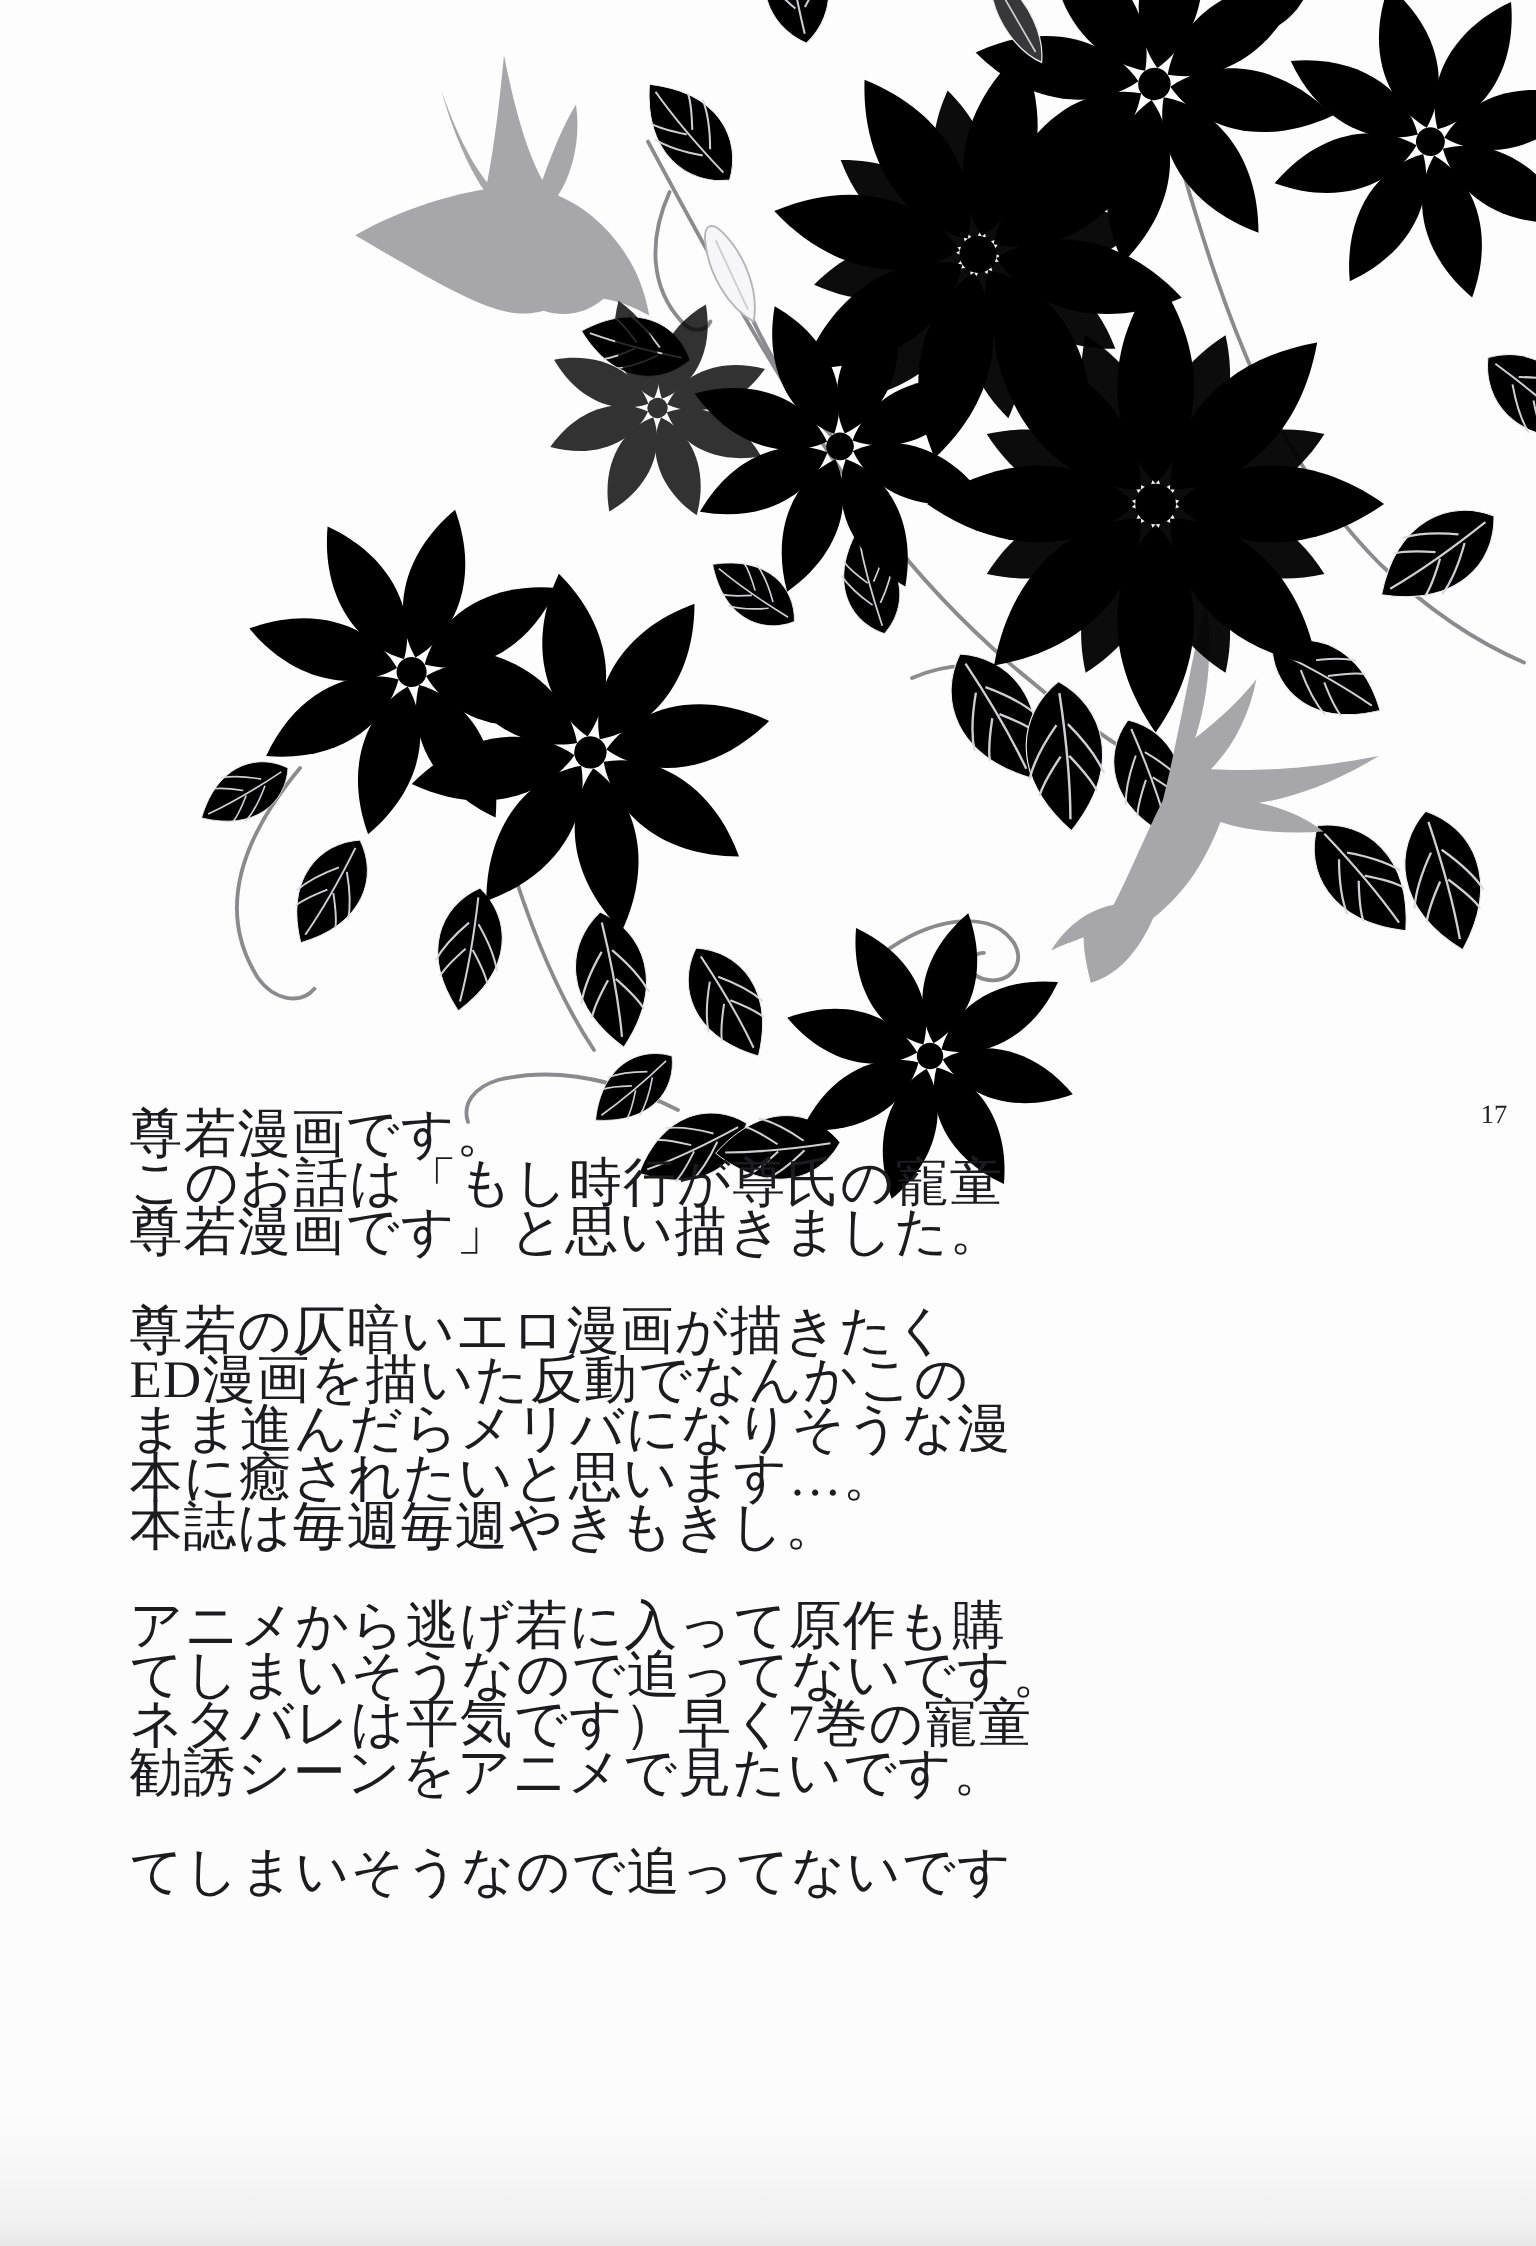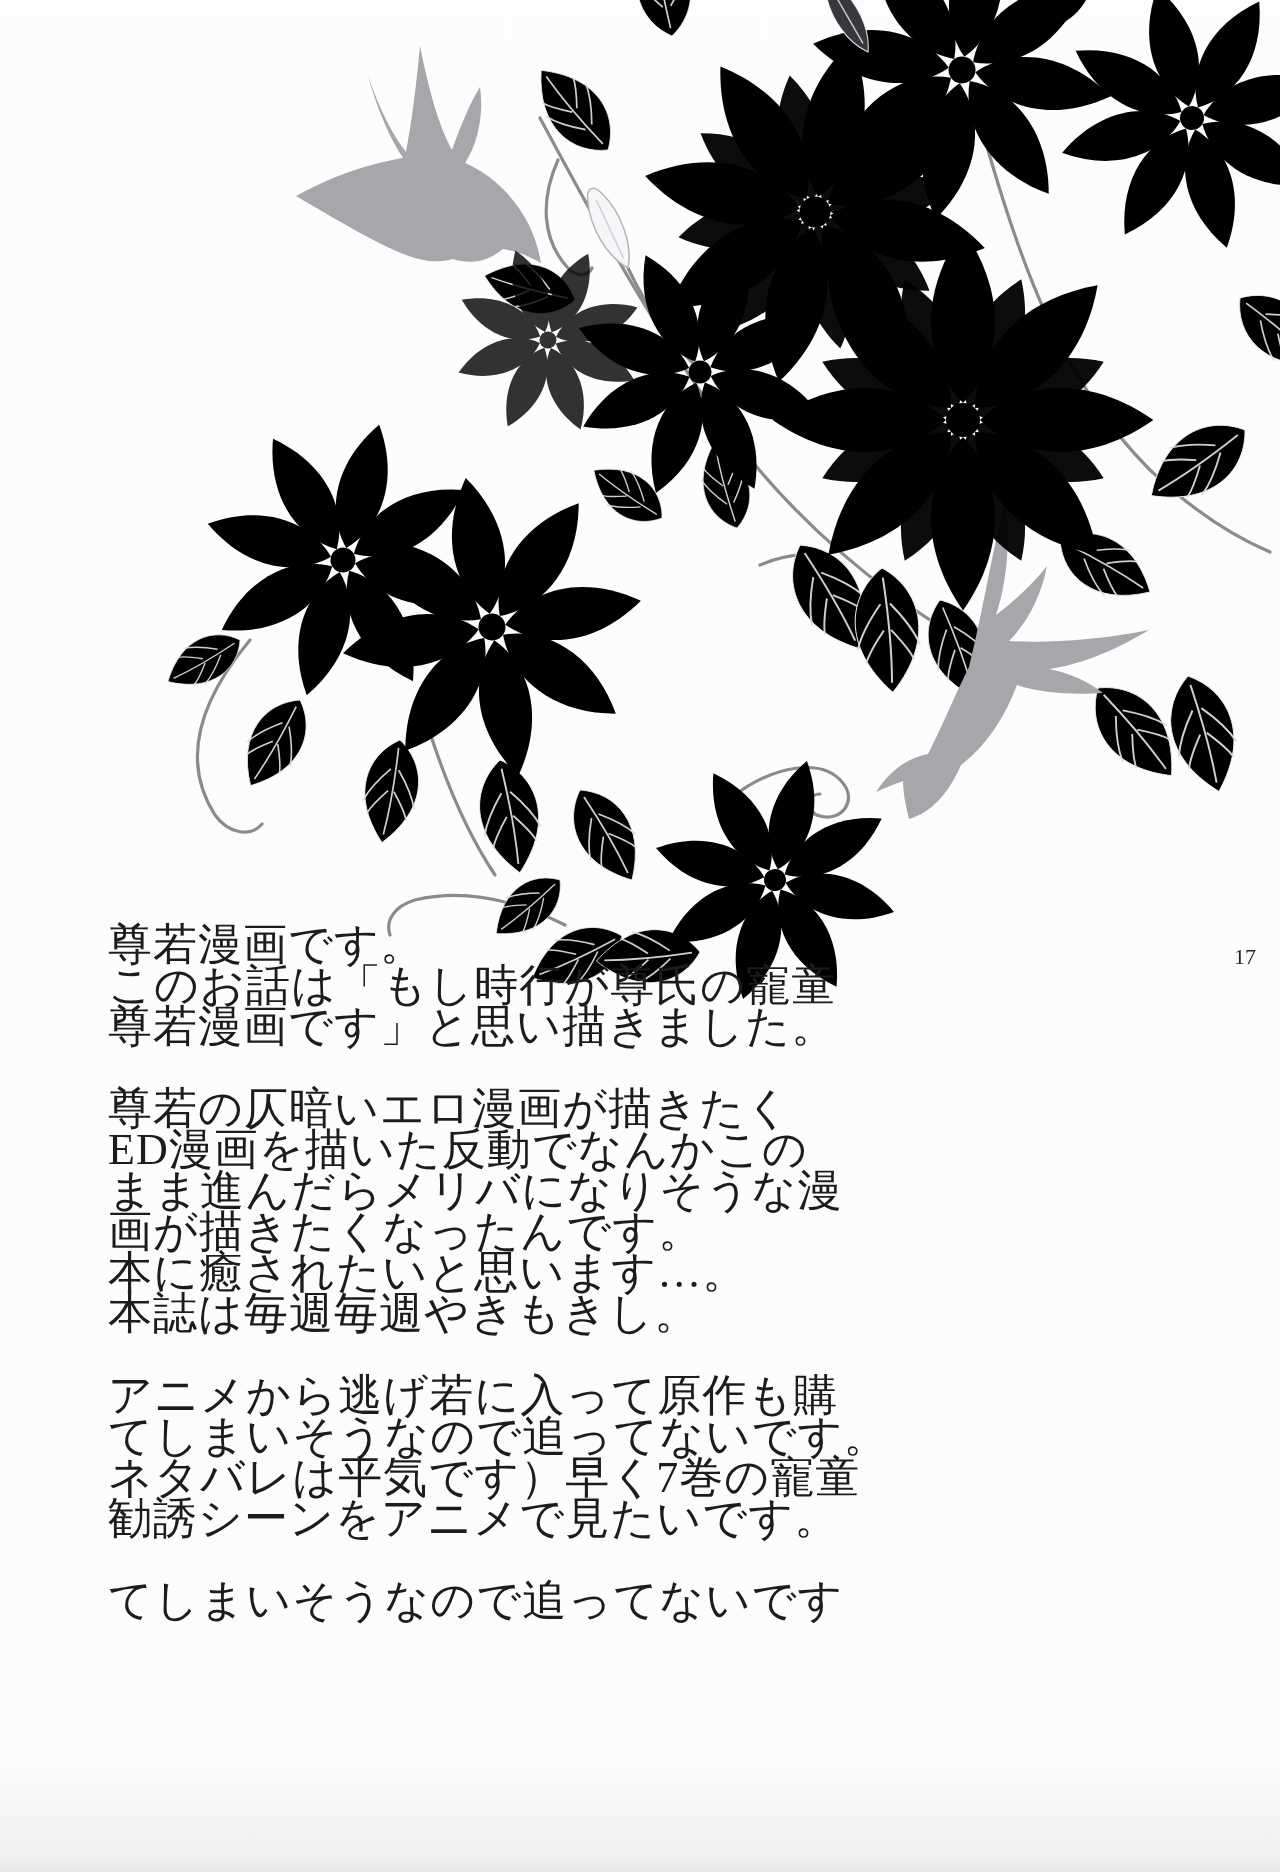--- a/index.html
+++ b/index.html
@@ -20,21 +20,21 @@
   .stam-spike{fill:none;stroke-width:2;}
   .leaf-shape{stroke:#f0f0f4;stroke-width:0.8;}
   .leaf-vein{fill:none;stroke:#dadade;stroke-width:1.7;opacity:.95;}
   .fl-faint{opacity:.8;}
   .bud-dark{fill:var(--petal-dark,#3a3a3e);stroke:#ececf0;stroke-width:1;}
   .bud-white{fill:#f6f6f8;stroke:#b5b5b9;stroke-width:1.4;}
   .bird{fill:var(--bird,#a7a7ab);}
 
   
   .page-number{
-    position:absolute;top:944px;right:24px;
+    position:absolute;top:916px;right:24px;
     font-size:22px;color:#222226;
   }
   .afterword{
     position:absolute;left:108px;top:924px;width:620px;
     font-size:44px;line-height:41px;letter-spacing:1px;
     color:var(--ink,#1c1c1e);
   }
   .afterword .line{height:41px;white-space:pre;}
 </style>
 </head>
@@ -194,21 +194,20 @@
   <div class="page-number">17</div>
 
   <div class="afterword">
       <div class="line">尊若漫画です。</div>
       <div class="line">このお話は「もし時行が尊氏の寵童</div>
       <div class="line">尊若漫画です」と思い描きました。</div>
       <div class="line blank"></div>
       <div class="line">尊若の仄暗いエロ漫画が描きたく</div>
       <div class="line">ED漫画を描いた反動でなんかこの</div>
       <div class="line">まま進んだらメリバになりそうな漫</div>
-      <div class="line">画が描きたくなったんです。</div>
       <div class="line">本に癒されたいと思います…。</div>
       <div class="line">本誌は毎週毎週やきもきし。</div>
       <div class="line blank"></div>
       <div class="line">アニメから逃げ若に入って原作も購</div>
       <div class="line">てしまいそうなので追ってないです。</div>
       <div class="line">ネタバレは平気です）早く7巻の寵童</div>
       <div class="line">勧誘シーンをアニメで見たいです。</div>
       <div class="line blank"></div>
       <div class="line">てしまいそうなので追ってないです</div>
       <div class="line blank"></div>

